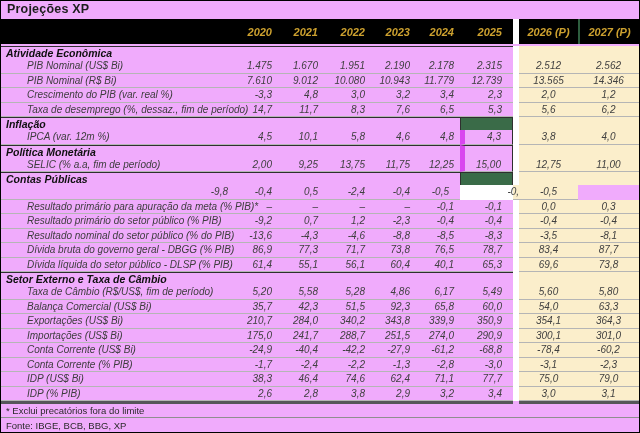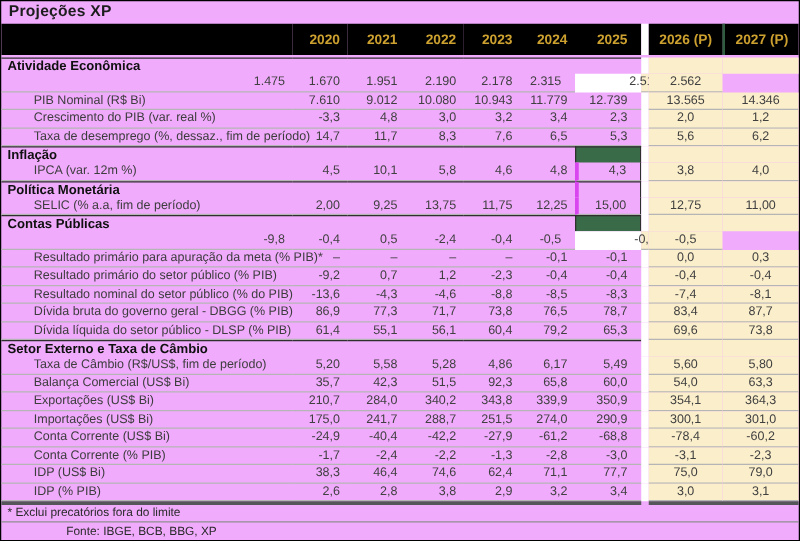--- a/index.html
+++ b/index.html
@@ -4,50 +4,50 @@
 <style>
   html,body{margin:0;padding:0;background:#fff;}
   .sheet{
     width:640px;height:433px;box-sizing:border-box;border:1px solid #000;
     background:#f0abfc;font-family:"Liberation Sans",sans-serif;overflow:hidden;
   }
   .title{
     height:18px;line-height:17px;padding-left:6px;font-size:12.5px;font-weight:bold;
     color:#1d1d1d;letter-spacing:.2px;
   }
-  .cols{display:grid;grid-template-columns:233px 44px 46px 47px 45px 44px 53px 6px 59px 61px;}
+  .cols{display:grid;grid-template-columns:233px 44px 46px 47px 45px 44px 53px 6px 59px 61px;font-style:italic;}
   
   .header{height:25px;}
   .hd{background:var(--header-bg,#000);color:var(--year-text,#CDA12F);font-size:11px;font-weight:bold;
       display:flex;align-items:center;justify-content:flex-end;padding-right:6px;box-sizing:border-box;}
   .hd.y25{padding-right:11px;}
   .hd.fc{justify-content:center;padding-right:0;}
   .hd.fc2{border-left:2px solid var(--divider-green,#2E5E3F);}
   .hgap{background:#fff;}
   .spacer2{height:2px;}
   
   .row{height:14.5px;}
   .srow{height:13px;}
   .cell{box-sizing:border-box;display:flex;align-items:center;white-space:nowrap;}
   .lbl{font-size:10px;color:#3d3d3d;padding-left:26px;}
   .sec{font-size:10.5px;font-weight:bold;color:#101010;padding-left:5px;}
   .v{font-size:10px;color:#404040;justify-content:flex-end;padding-right:6px;}
   .v25{padding-right:11px;}
   .f{background:var(--forecast-bg,#FBEECB);justify-content:center;padding-right:0;}
   .bb{border-bottom:1px solid #b5b5b5;}
   .st{border-top:1px solid #2f2f2f;}
-  .boxside{border-left:3px solid #d946ef;border-right:1px solid #2f2f2f;}
+  .boxside{border-left:5px solid #d946ef;border-right:1px solid #2f2f2f;}
   .green25{background:var(--highlight-green,#3A6B48);border-left:1px solid #2f2f2f;border-right:1px solid #2f2f2f;}
   .gapc{background:#fff;}
   
   .thick{height:3px;}
   .bar{background:#56565a;}
   .footnote,.source{font-size:9.5px;color:#2a2a2a;padding-left:5px;display:flex;align-items:center;}
   .footnote{height:13px;border-bottom:1px solid #8f8f8f;}
-  .source{height:14px;margin-left:47px;}
+  .source{height:14px;}
 </style>
 </head>
 <body>
 
 <div class="sheet">
   <div class="title">Projeções XP</div>
 
   <div class="cols header">
     <div class="hd"></div>
     <div class="hd">2020</div>
@@ -70,20 +70,21 @@
         <div class="cell st"></div>
         <div class="cell st"></div>
         <div class="cell st"></div>
         <div class="cell st"></div>
         <div class="cell st"></div>
         <div class="cell gapc"></div>
         <div class="cell f"></div>
         <div class="cell f"></div>
       </div>
       <div class="cols row">
+        <div class="cell lbl bb">PIB Nominal (US$ Bi)</div>
         <div class="cell v bb">1.475</div>
         <div class="cell v bb">1.670</div>
         <div class="cell v bb">1.951</div>
         <div class="cell v bb">2.190</div>
         <div class="cell v bb">2.178</div>
         <div class="cell v bb v25">2.315</div>
         <div class="cell gapc"></div>
         <div class="cell v f bb">2.512</div>
         <div class="cell v f bb">2.562</div>
       </div>
@@ -220,42 +221,42 @@
       </div>
       <div class="cols row">
         <div class="cell lbl bb">Resultado nominal do setor público (% do PIB)</div>
         <div class="cell v bb">-13,6</div>
         <div class="cell v bb">-4,3</div>
         <div class="cell v bb">-4,6</div>
         <div class="cell v bb">-8,8</div>
         <div class="cell v bb">-8,5</div>
         <div class="cell v bb v25">-8,3</div>
         <div class="cell gapc"></div>
-        <div class="cell v f bb">-7,4</div>
+        <div class="cell v f bb">-3,5</div>
         <div class="cell v f bb">-8,1</div>
       </div>
       <div class="cols row">
         <div class="cell lbl bb">Dívida bruta do governo geral - DBGG (% PIB)</div>
         <div class="cell v bb">86,9</div>
         <div class="cell v bb">77,3</div>
         <div class="cell v bb">71,7</div>
         <div class="cell v bb">73,8</div>
         <div class="cell v bb">76,5</div>
         <div class="cell v bb v25">78,7</div>
         <div class="cell gapc"></div>
         <div class="cell v f bb">83,4</div>
         <div class="cell v f bb">87,7</div>
       </div>
       <div class="cols row">
         <div class="cell lbl bb">Dívida líquida do setor público - DLSP (% PIB)</div>
         <div class="cell v bb">61,4</div>
         <div class="cell v bb">55,1</div>
         <div class="cell v bb">56,1</div>
         <div class="cell v bb">60,4</div>
-        <div class="cell v bb">79,2</div>
+        <div class="cell v bb">40,1</div>
         <div class="cell v bb v25">65,3</div>
         <div class="cell gapc"></div>
         <div class="cell v f bb">69,6</div>
         <div class="cell v f bb">73,8</div>
       </div>
       <div class="cols srow">
         <div class="cell sec st">Setor Externo e Taxa de Câmbio</div>
         <div class="cell st"></div>
         <div class="cell st"></div>
         <div class="cell st"></div>

